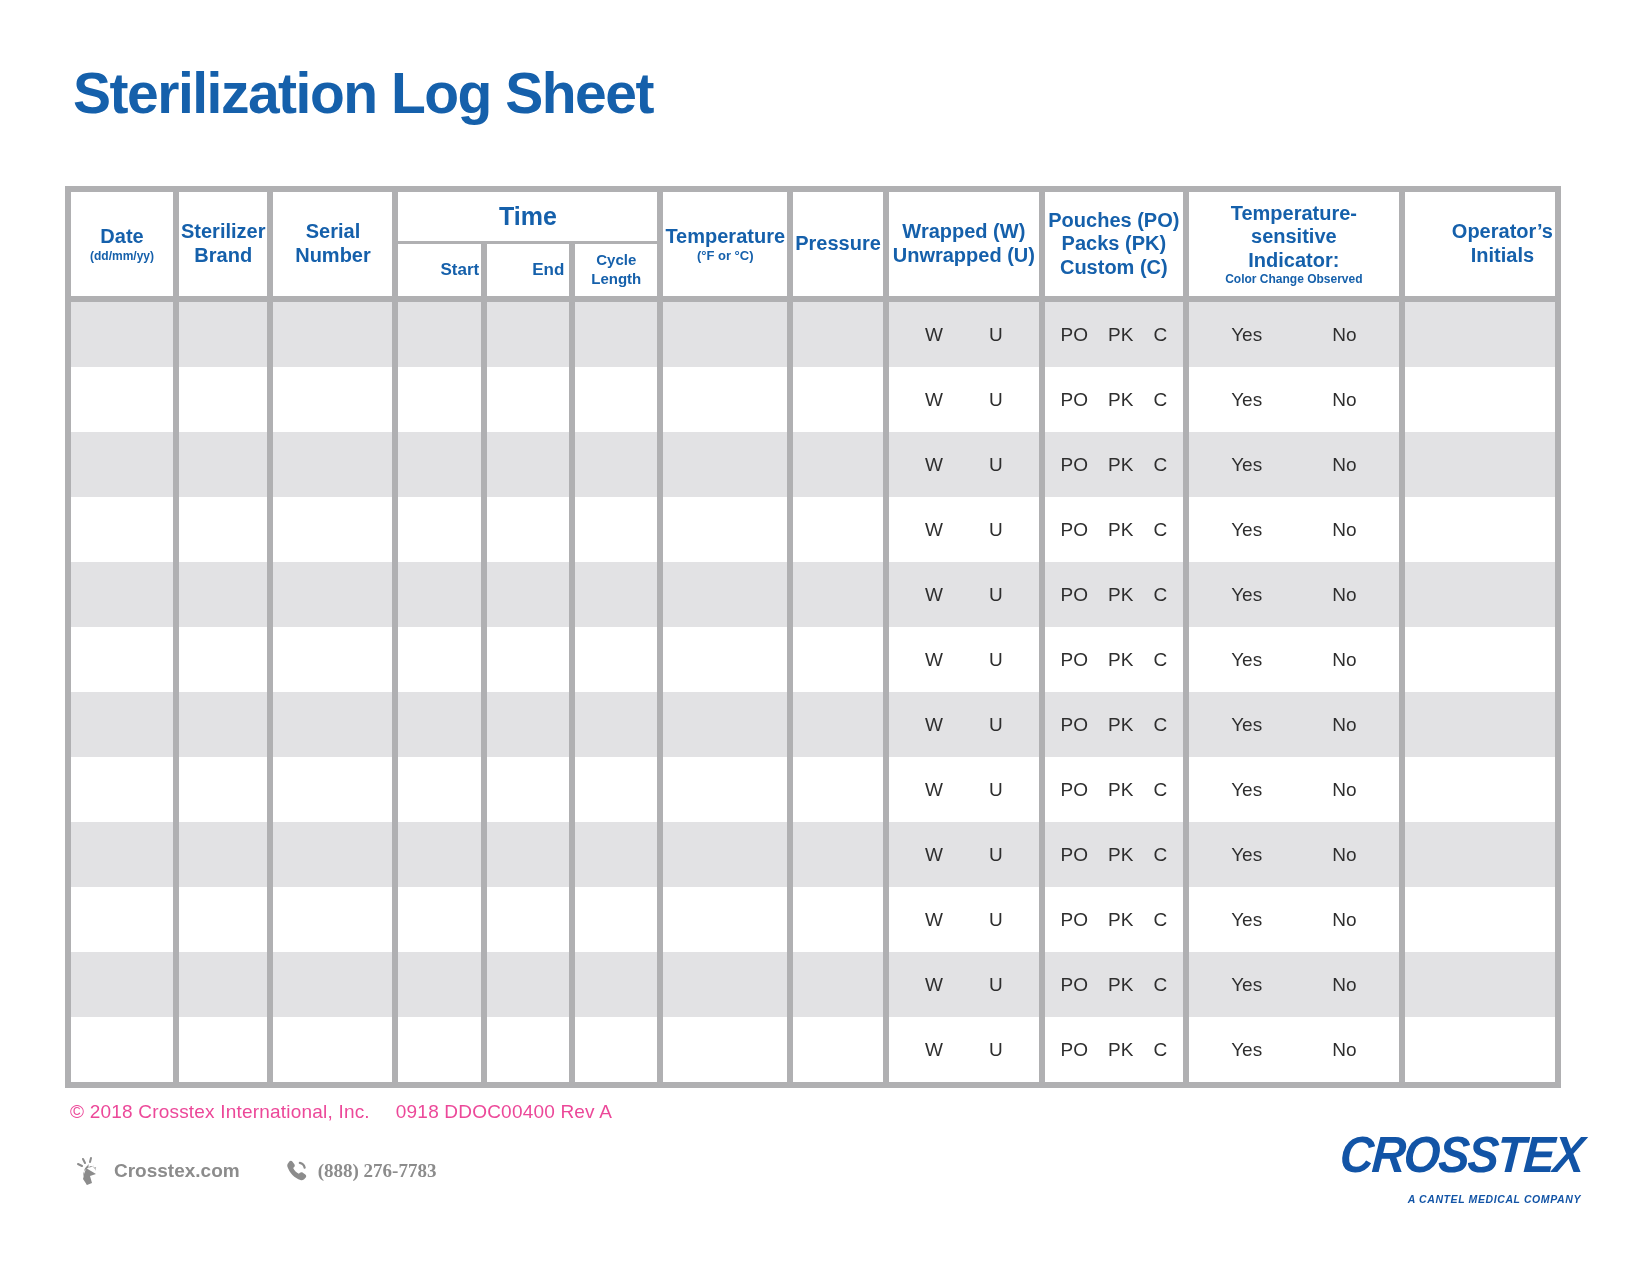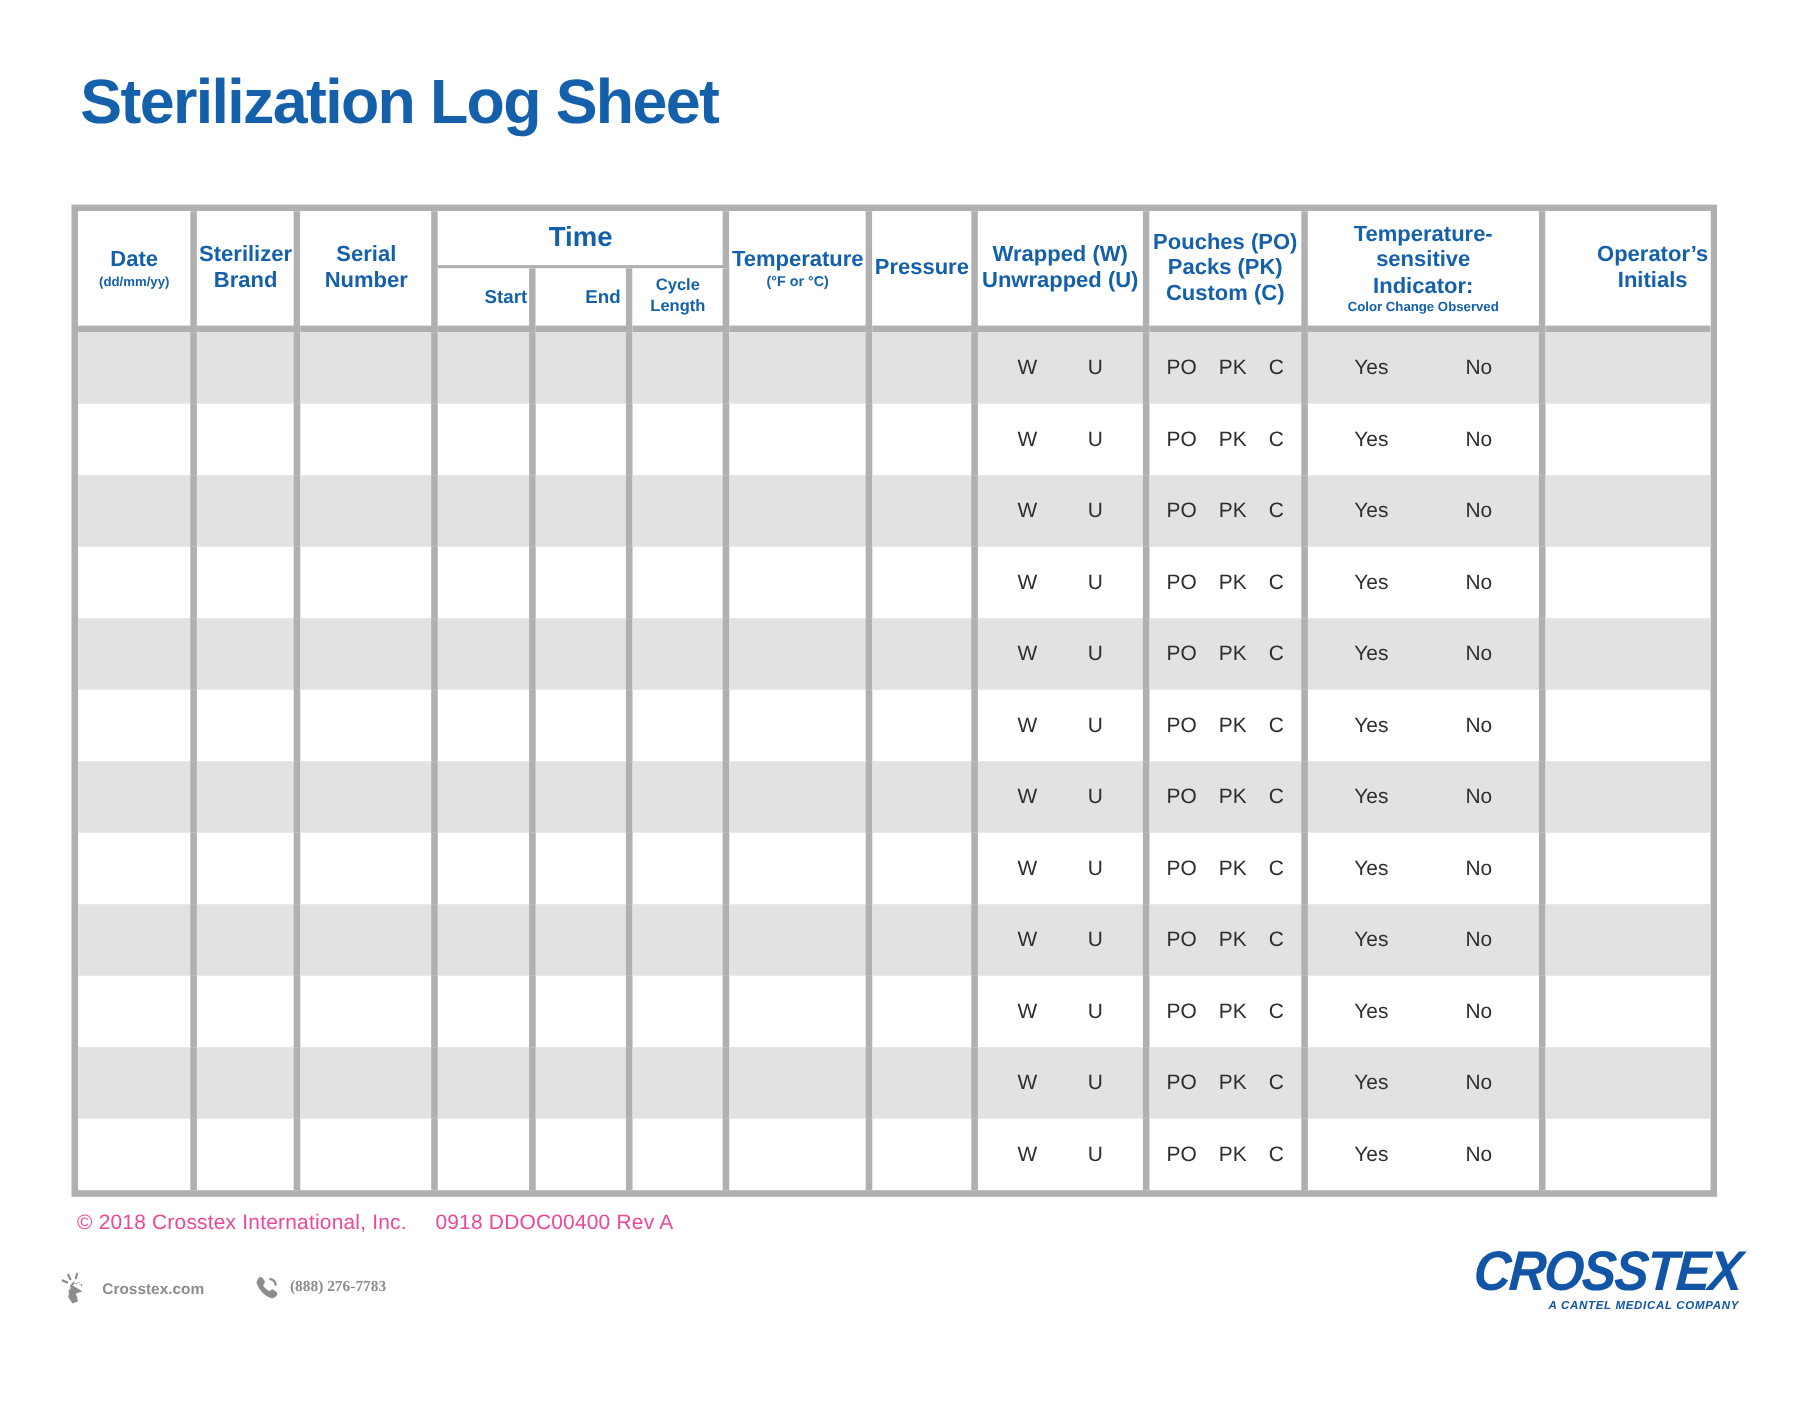--- a/index.html
+++ b/index.html
@@ -47,38 +47,38 @@
   td.opts.indicator span { margin: 0 35px; }
 
   
   .copyright {
     position: absolute; left: 70px; top: 1101px;
     font-size: 19px; color: #ec4899; letter-spacing: 0.2px;
   }
   .copyright .doc-code { margin-left: 26px; }
 
   .contact {
-    position: absolute; left: 54px; top: 1150px;
+    position: absolute; left: 75px; top: 1150px;
     display: flex; align-items: center; gap: 13px; height: 42px;
-    color: #8C8C8C; font-weight: bold; font-size: 14px;
+    color: #8C8C8C; font-weight: bold; font-size: 19px;
   }
   .contact .grp { display: flex; align-items: center; gap: 9px; }
   .contact .grp + .grp { margin-left: 30px; font-family: Liberation Serif, serif; }
   .icon svg { display: block; }
 
   
   .logo { position: absolute; left: 1333px; top: 1133px; width: 248px; text-align: right; color: #1254A6; }
   .logo-word {
     font-size: 47px; font-weight: bold; font-style: italic;
     letter-spacing: -2px; transform: scaleY(1.08) skewX(-4deg); transform-origin: right bottom;
     line-height: 1; white-space: nowrap;
   }
   .logo-tag {
     font-size: 10.5px; font-weight: bold; font-style: italic;
-    letter-spacing: 0.6px; margin-top: 1px; white-space: nowrap;
+    letter-spacing: 0.6px; margin-top: 13px; white-space: nowrap;
   }
 </style>
 </head>
 <body>
 
 <div class="sheet">
 
   <h1 class="page-title">Sterilization Log Sheet</h1>
 
   <div class="table-wrap">

